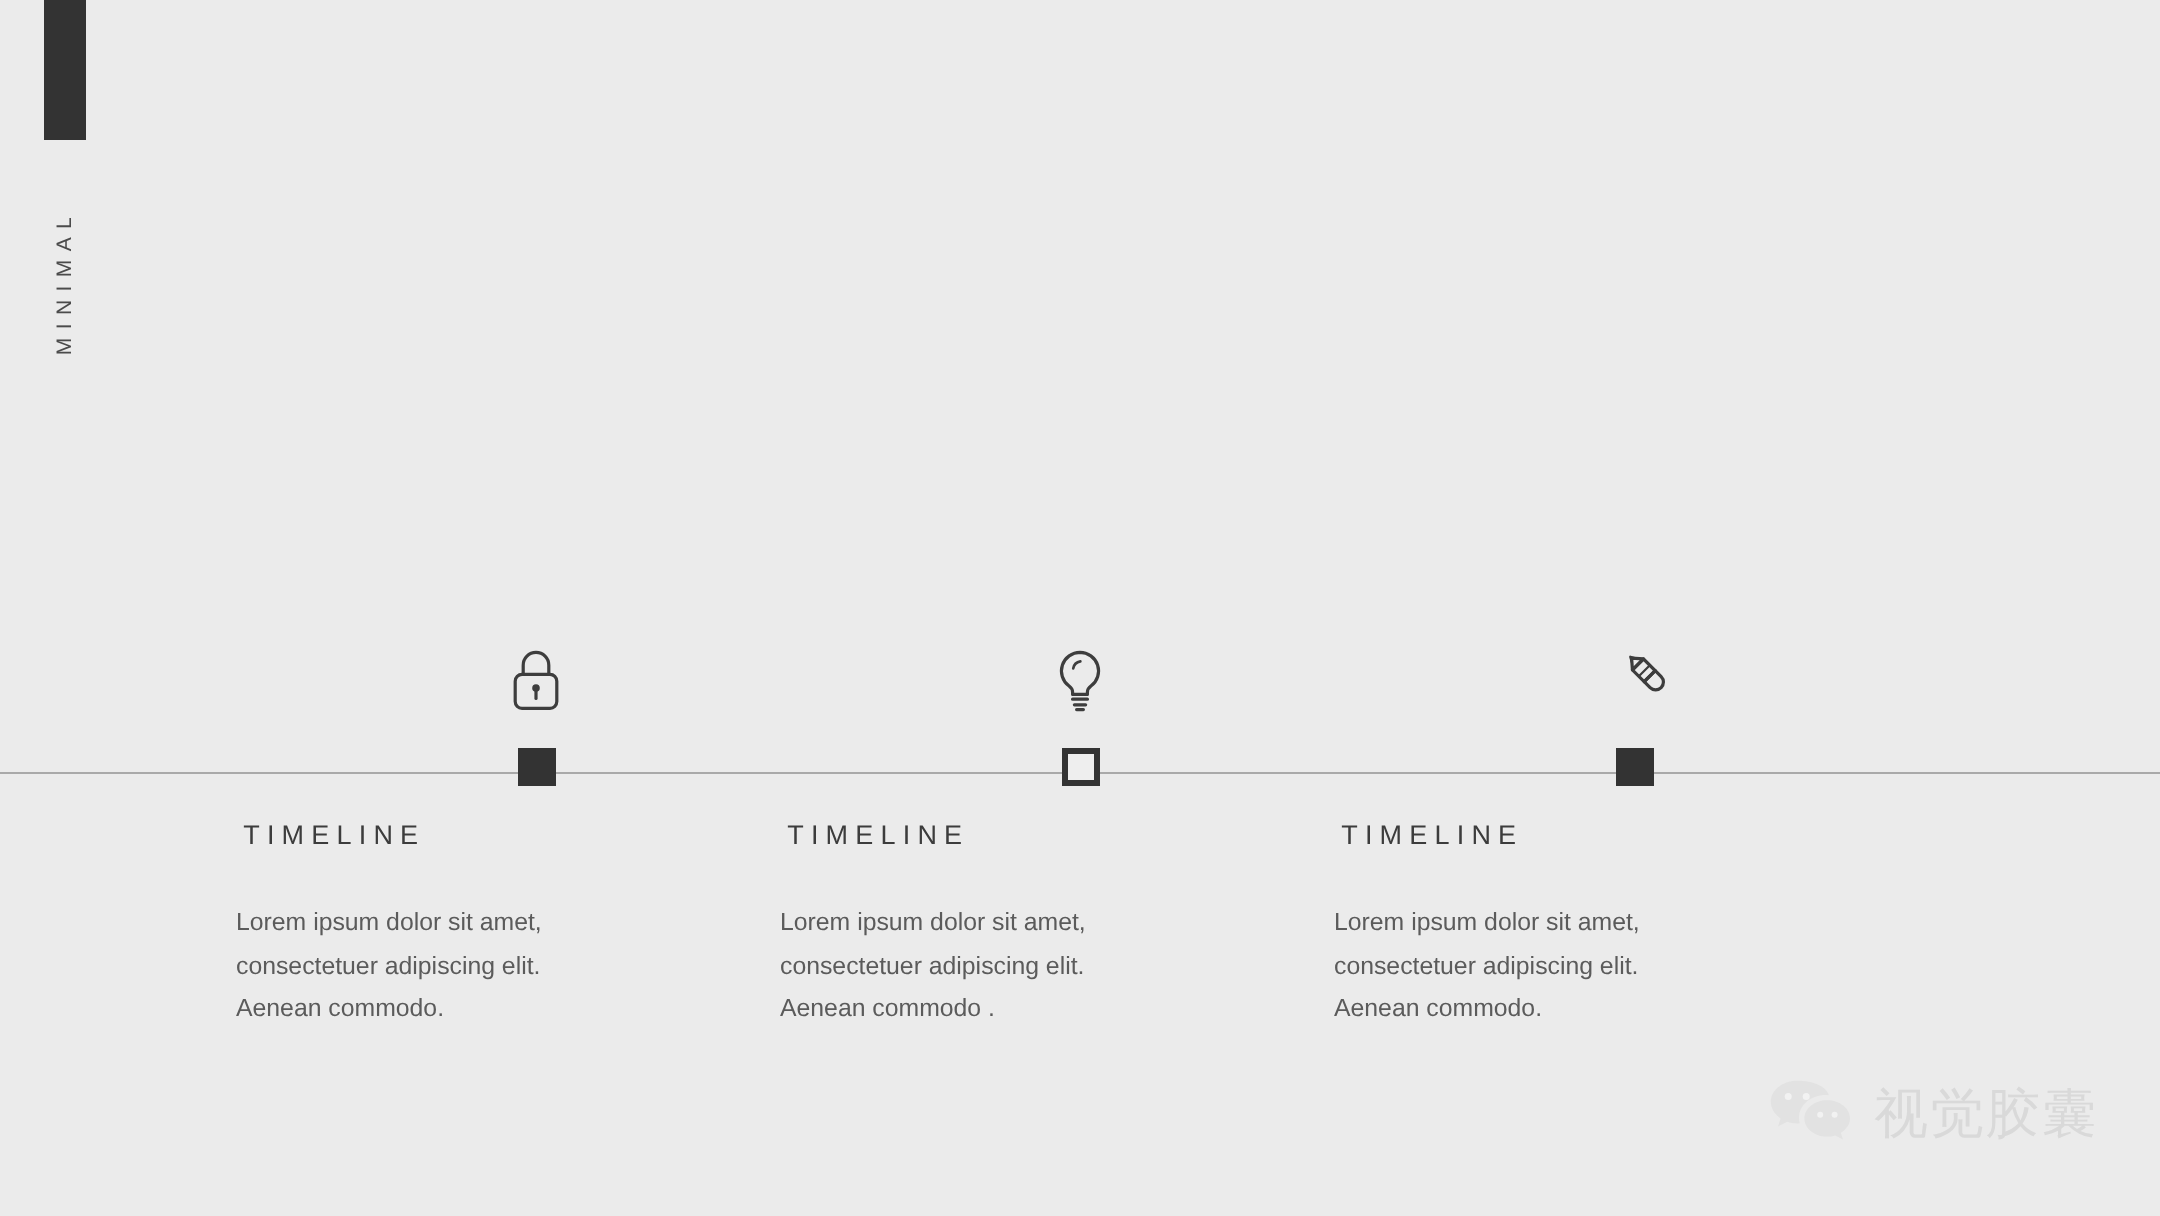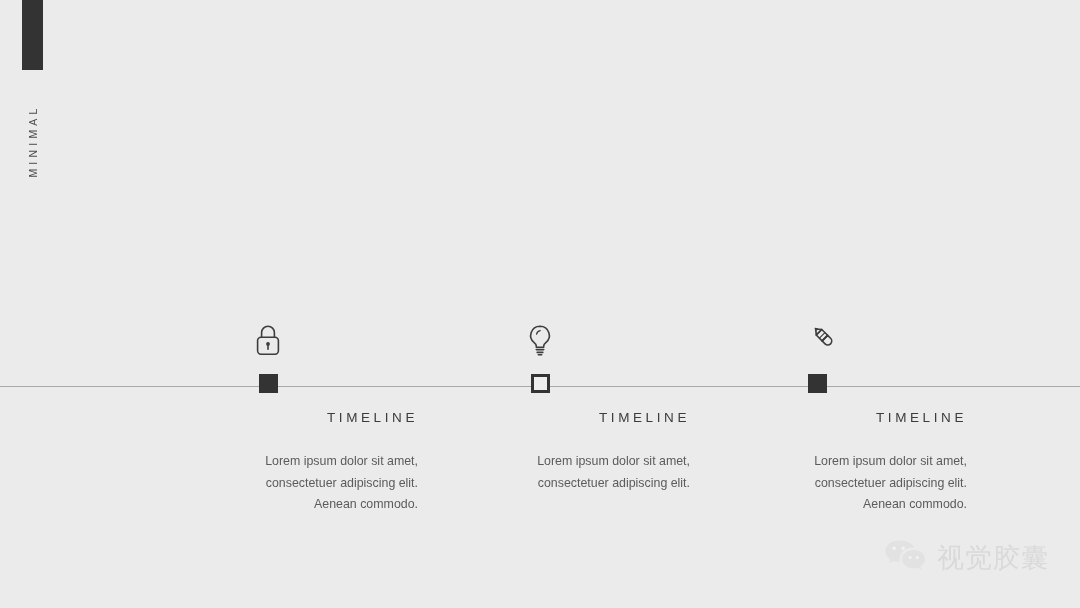--- a/index.html
+++ b/index.html
@@ -59,21 +59,21 @@
     width: 1080px;
     height: 1px;
     background: #a9a9a9;
   }
 
   
   .col {
     position: absolute;
     top: 312px;
     width: 300px;
-    text-align: right;
+    text-align: left;
   }
   .col-1 { left: 118px; }
   .col-2 { left: 390px; }
   .col-3 { left: 667px; }
 
   .icon-wrap {
     height: 56px;
     display: flex;
     align-items: center;
     justify-content: center;
@@ -179,20 +179,21 @@
         <path d="M12.6 12.2 a4.4 4.4 0 0 1 3.6 -3.5" stroke-width="1.3"></path>
       </svg>
     </div>
     <div class="marker-row">
       <div class="marker hollow"></div>
     </div>
     <div class="col-title">TIMELINE</div>
     <div class="col-body">
       <div>Lorem ipsum dolor sit amet,</div>
       <div>consectetuer adipiscing elit.</div>
+      <div>Aenean commodo .</div>
     </div>
   </div>
 
   <div class="col col-3">
     <div class="icon-wrap">
       <svg width="36" height="36" viewBox="0 0 36 36" fill="none" stroke="#3d3d3d" stroke-width="1.6" stroke-linecap="round" stroke-linejoin="round">
         <g transform="rotate(45 18 18)">
           <path d="M22.2 7.2 h4.2 a3.9 3.9 0 0 1 0 7.8 h-4.2 Z"></path>
           <path d="M22.2 7.2 h-8.3 v7.8 h8.3 Z"></path>
           <path d="M13.9 7.2 L9.4 11.1 l4.5 3.9 Z"></path>

